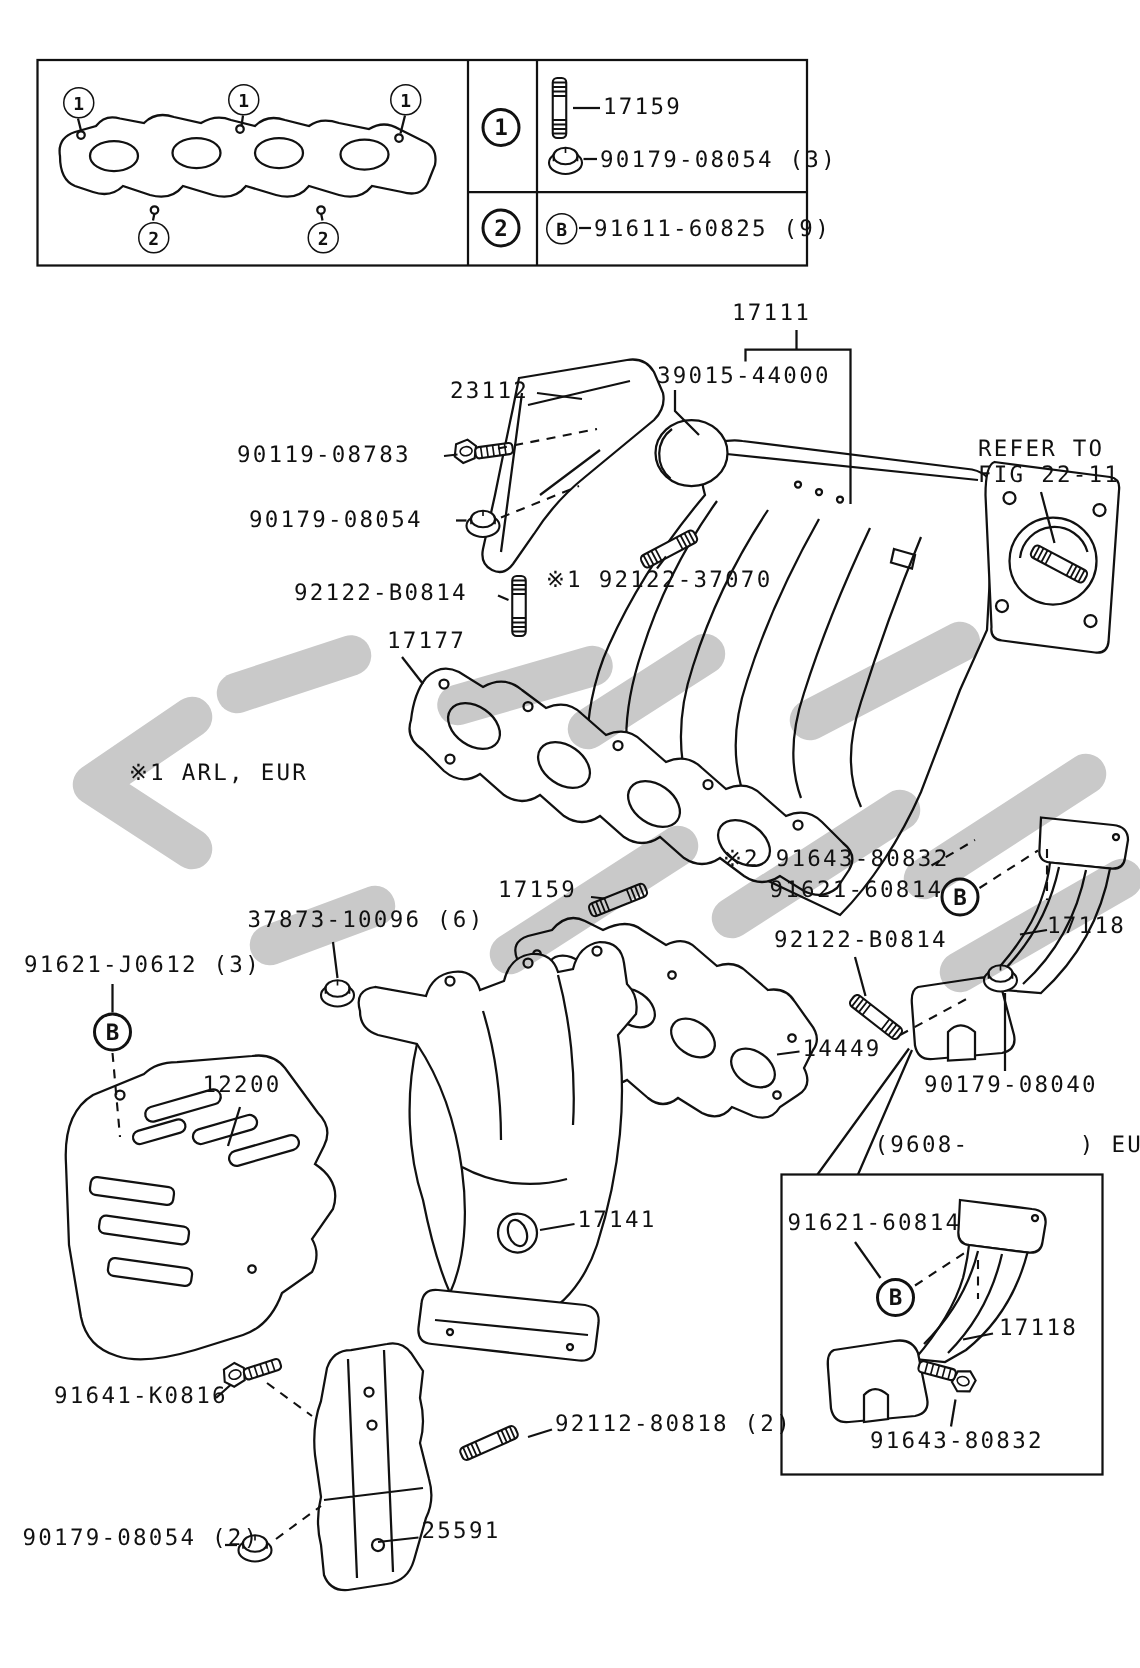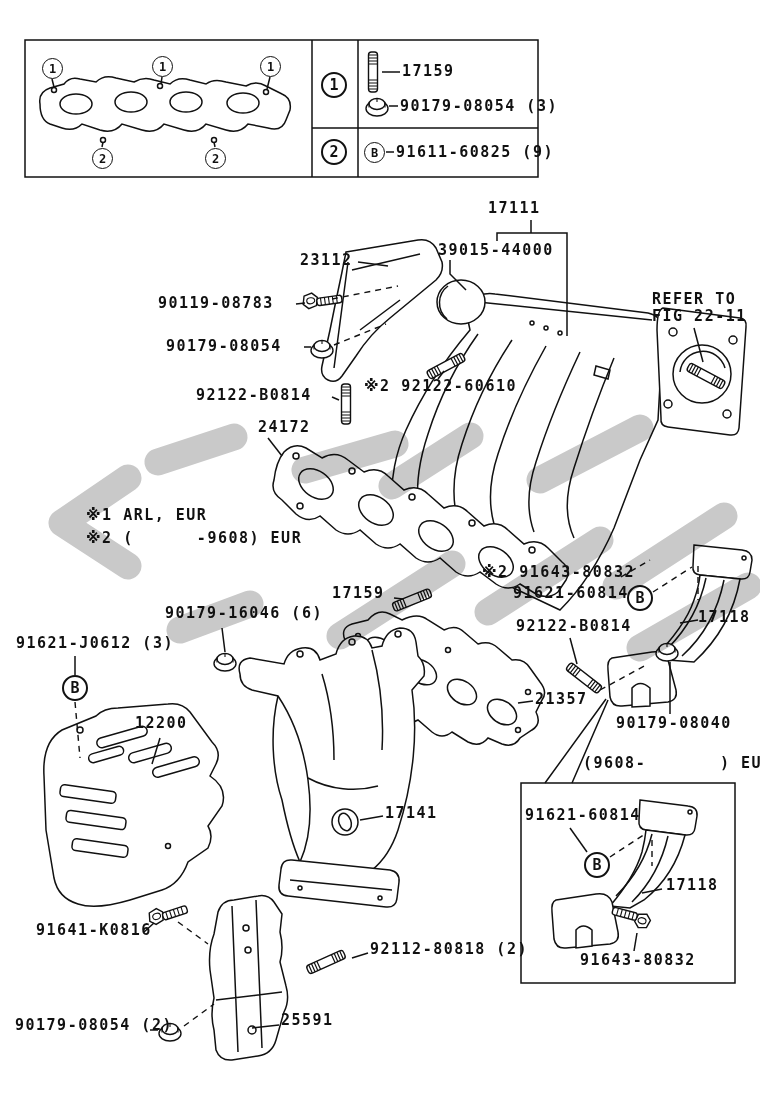--- a/index.html
+++ b/index.html
@@ -1,19 +1,19 @@
 <!DOCTYPE html>
 <html><head>
 <meta charset="utf-8">
 <style>
   html,body{margin:0;padding:0;background:#fff;}
   .stage{position:relative;width:760px;height:1112px;background:#fff;overflow:hidden;
          font-family:"DejaVu Sans Mono","DejaVu Sans",monospace;color:#111;}
   svg{position:absolute;left:0;top:0;}
-  .lbl{position:absolute;font-weight:700;font-size:15px;letter-spacing:1.5px;
+  .lbl{position:absolute;font-weight:400;font-size:15px;letter-spacing:1.5px;
        white-space:pre;line-height:17px;z-index:5;}
   .circ{position:absolute;box-sizing:border-box;width:26px;height:26px;border:2px solid #111;
         border-radius:50%;display:flex;align-items:center;justify-content:center;
         font-weight:700;font-size:15px;background:transparent;z-index:5;}
   .circ.sm{width:21px;height:21px;font-size:12px;border-width:1.6px;}
   .ln{stroke:#111;stroke-width:1.5;fill:none;}
   .lnw{stroke:#111;stroke-width:1.5;fill:#fff;}
   .dash{stroke:#111;stroke-width:1.4;fill:none;stroke-dasharray:6 5;}
   .wm{mix-blend-mode:multiply;}
 </style>
@@ -270,35 +270,34 @@
 <span class="lbl" style="left:402px;top:63px">17159</span>
 <span class="lbl" style="left:400px;top:98px">90179-08054 (3)</span>
 <span class="lbl" style="left:396px;top:144px">91611-60825 (9)</span>
 
 <span class="lbl" style="left:488px;top:200px">17111</span>
 <span class="lbl" style="left:438px;top:242px">39015-44000</span>
 <span class="lbl" style="left:300px;top:252px">23112</span>
 <span class="lbl" style="left:158px;top:295px">90119-08783</span>
 <span class="lbl" style="left:166px;top:338px">90179-08054</span>
 <span class="lbl" style="left:196px;top:387px">92122-B0814</span>
-<span class="lbl" style="left:364px;top:378px">※2 92122-60610</span>
+<span class="lbl" style="left:364px;top:378px">※1 92122-37070</span>
 <span class="lbl" style="left:652px;top:291px">REFER TO</span>
 <span class="lbl" style="left:652px;top:308px">FIG 22-11</span>
-<span class="lbl" style="left:258px;top:419px">24172</span>
+<span class="lbl" style="left:258px;top:419px">17177</span>
 <span class="lbl" style="left:86px;top:507px">※1 ARL, EUR</span>
-<span class="lbl" style="left:86px;top:530px">※2 (      -9608) EUR</span>
 <span class="lbl" style="left:482px;top:564px">※2 91643-80832</span>
 <span class="lbl" style="left:513px;top:585px">91621-60814</span>
 <span class="lbl" style="left:698px;top:609px">17118</span>
 <span class="lbl" style="left:516px;top:618px">92122-B0814</span>
 <span class="lbl" style="left:332px;top:585px">17159</span>
-<span class="lbl" style="left:165px;top:605px">90179-16046 (6)</span>
+<span class="lbl" style="left:165px;top:605px">37873-10096 (6)</span>
 <span class="lbl" style="left:16px;top:635px">91621-J0612 (3)</span>
 <span class="lbl" style="left:135px;top:715px">12200</span>
-<span class="lbl" style="left:535px;top:691px">21357</span>
+<span class="lbl" style="left:535px;top:691px">14449</span>
 <span class="lbl" style="left:616px;top:715px">90179-08040</span>
 <span class="lbl" style="left:583px;top:755px">(9608-       ) EUR</span>
 <span class="lbl" style="left:525px;top:807px">91621-60814</span>
 <span class="lbl" style="left:666px;top:877px">17118</span>
 <span class="lbl" style="left:580px;top:952px">91643-80832</span>
 <span class="lbl" style="left:385px;top:805px">17141</span>
 <span class="lbl" style="left:370px;top:941px">92112-80818 (2)</span>
 <span class="lbl" style="left:36px;top:922px">91641-K0816</span>
 <span class="lbl" style="left:15px;top:1017px">90179-08054 (2)</span>
 <span class="lbl" style="left:281px;top:1012px">25591</span>

